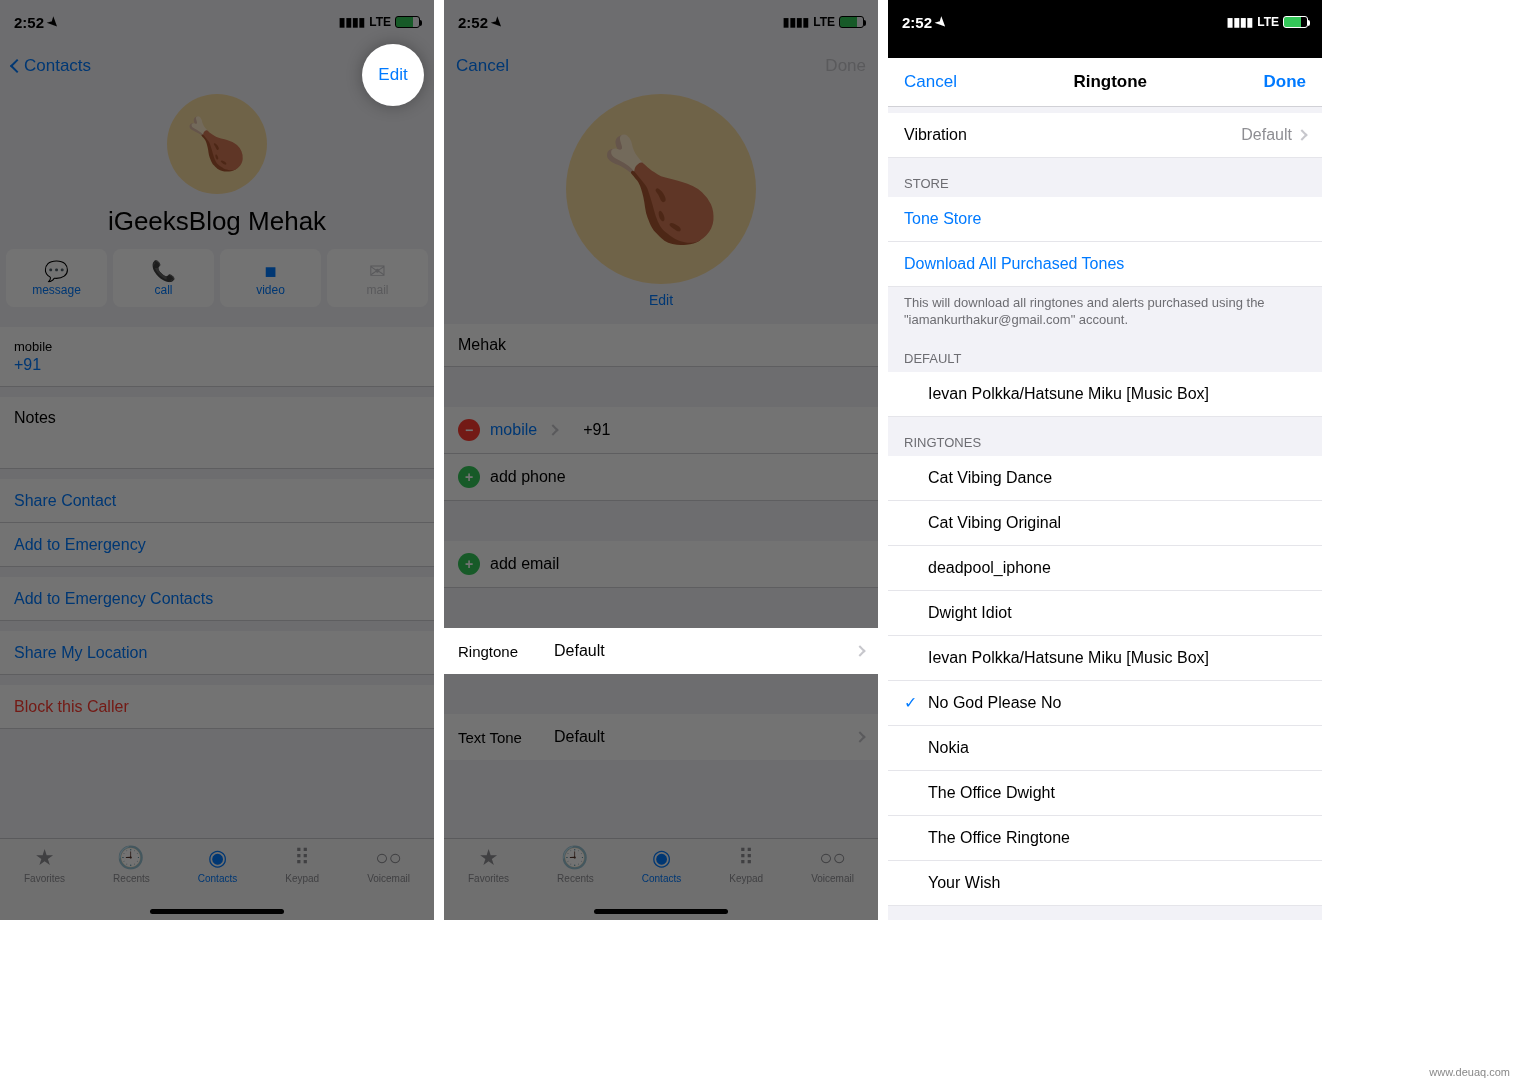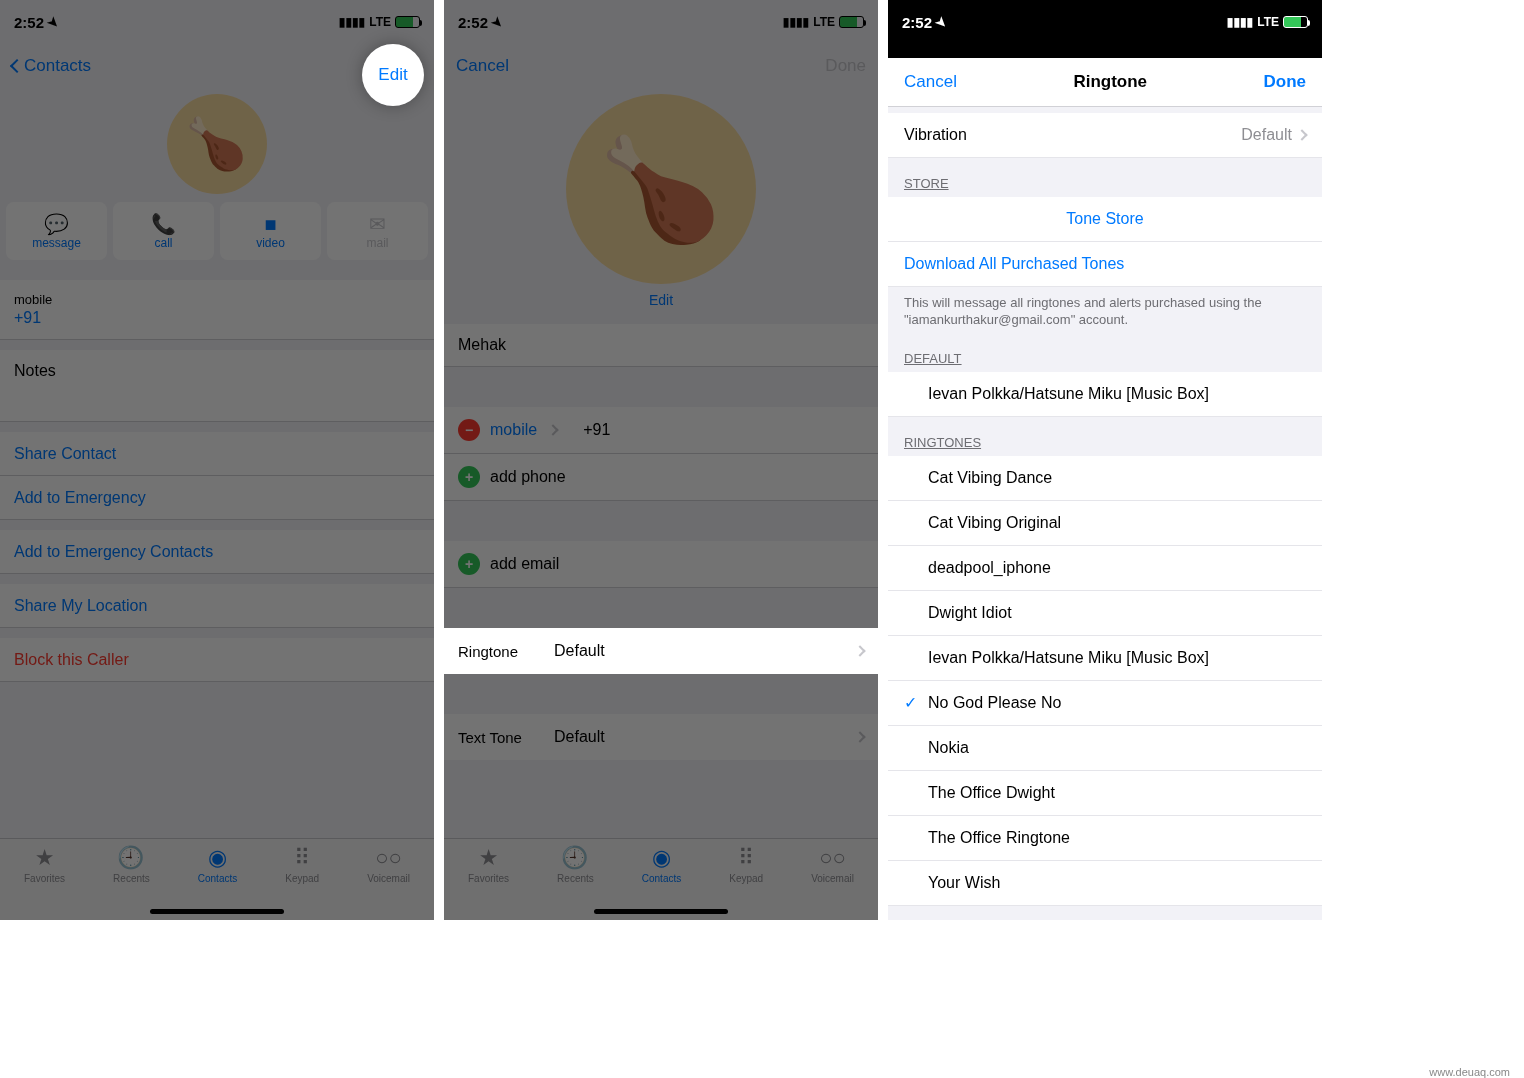--- a/index.html
+++ b/index.html
@@ -49,21 +49,21 @@
   .ring-row .lbl { color:#000; width:80px; font-size:15px;}
   
   .panel3 { width: 434px; height:920px; background:#f2f2f7; position:relative; overflow:hidden;}
   .p3-black { background:#000; color:#fff; }
   .p3-black .status-bar { color:#fff; }
   .sheet { background:#f2f2f7; }
   .sheet-nav { display:flex; justify-content:space-between; align-items:center; padding:14px 16px; background:#fff; border-bottom:0.5px solid #d1d1d6;}
   .sheet-nav .t { font-weight:600; font-size:17px;}
   .sheet-nav .l { color:#007aff; font-size:17px;}
   .sheet-nav .r { color:#007aff; font-size:17px; font-weight:600;}
-  .sect-header { font-size:13px; color:#6d6d72; padding: 18px 16px 6px; text-transform:uppercase;text-decoration:underline;}
+  .sect-header { font-size:13px; color:#6d6d72; padding: 18px 16px 6px; text-transform:uppercase;}
   .sect-footer { font-size:13px; color:#6d6d72; padding: 8px 16px 4px; line-height:1.3;}
   .row { background:#fff; padding:12px 16px; font-size:16px; border-bottom:0.5px solid #e5e5ea; display:flex; align-items:center; min-height:45px;}
   .row .check { color:#007aff; width:24px; font-size:16px;}
   .row .indent { width:24px; }
   .row .rval { margin-left:auto; color:#8e8e93; font-size:16px;}
   .row .chev { margin-left:6px;}
   .watermark { position:absolute; bottom:0; right:14px; font-size:11px; color:#888;}
   .loc-arrow { display:inline-block; transform: rotate(45deg); font-size:13px;}
 </style>
 </head>
@@ -85,20 +85,21 @@
     <div class="back link">
         <span class="chevron-left"></span>
         <span>Contacts</span>
       </div>
     <div></div>
   </div>
   <div class="edit-circle">
       <span>Edit</span>
     </div>
   <div class="avatar">🍗</div>
+  <div class="contact-name">iGeeksBlog Mehak</div>
   <div class="action-row">
     <div class="action-btn">
         <span class="glyph">💬</span>
         <span>message</span>
       </div>
     <div class="action-btn">
         <span class="glyph">📞</span>
         <span>call</span>
       </div>
     <div class="action-btn">
@@ -268,27 +269,27 @@
       <span class="t">Ringtone</span>
       <span class="r">Done</span>
     </div>
     <div style="height:6px;"></div>
     <div class="row">
       <span>Vibration</span>
       <span class="rval">Default</span>
       <span class="chev-r chev"></span>
     </div>
     <div class="sect-header">STORE</div>
-    <div class="row" style="color:#007aff;justify-content:center;">
+    <div class="row" style="color:#007aff;">
         <span>Tone Store</span>
       </div>
     <div class="row" style="color:#007aff;">
         <span>Download All Purchased Tones</span>
       </div>
-    <div class="sect-footer">This will message all ringtones and alerts purchased using the "iamankurthakur@gmail.com" account.</div>
+    <div class="sect-footer">This will download all ringtones and alerts purchased using the "iamankurthakur@gmail.com" account.</div>
     <div class="sect-header">DEFAULT</div>
     <div class="row">
         <span class="indent"></span>
         <span>Ievan Polkka/Hatsune Miku [Music Box]</span>
       </div>
     <div class="sect-header">RINGTONES</div>
     <div id="ringtone-list">
         <div class="row">
           <span class="check"></span>
           <span>Cat Vibing Dance</span>

